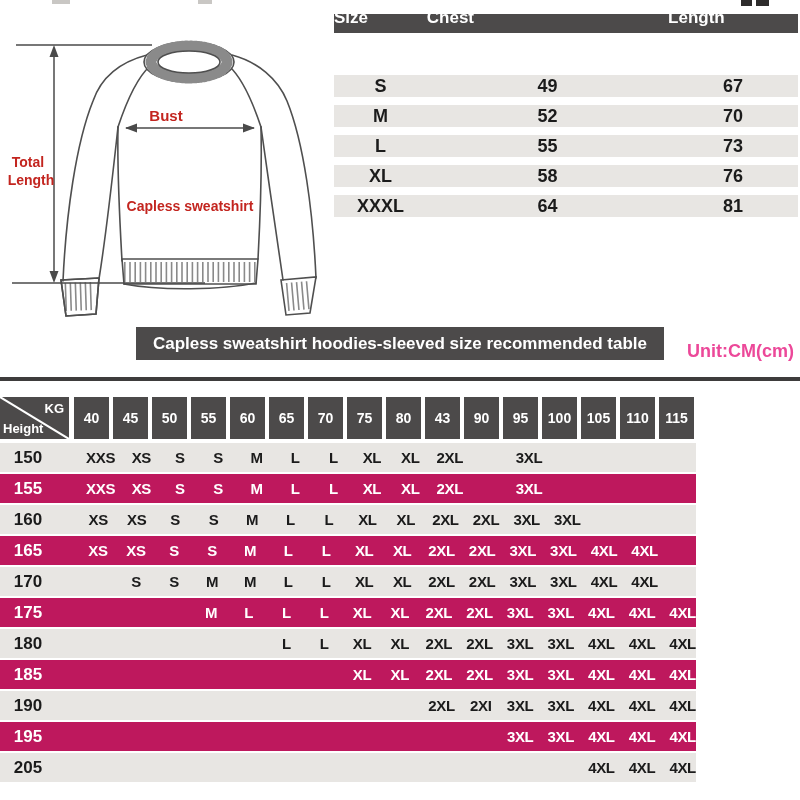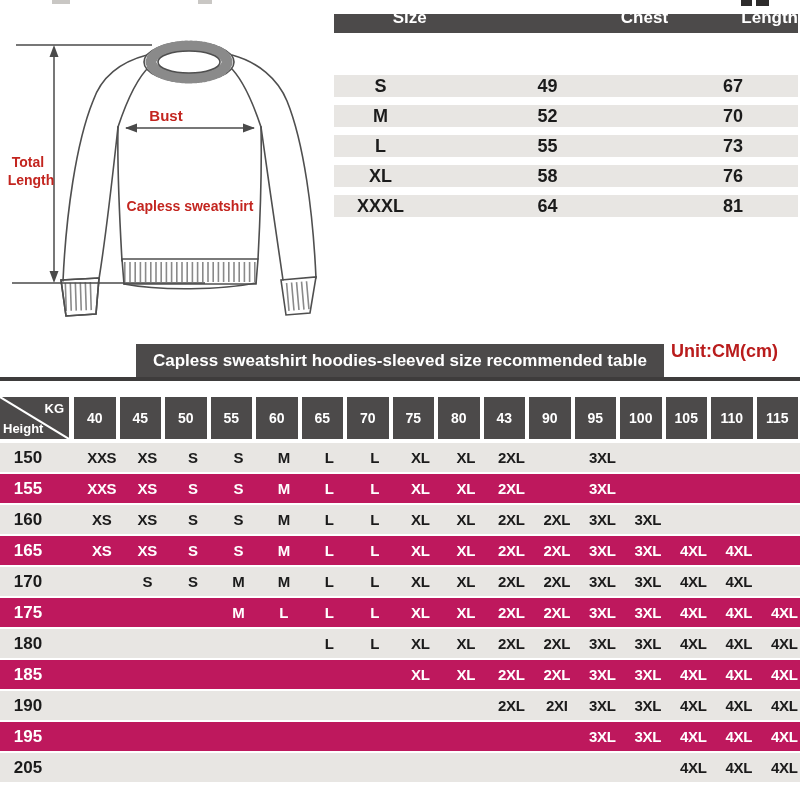--- a/index.html
+++ b/index.html
@@ -11,36 +11,36 @@
   .a3{left:741px;top:0;width:11px;height:6px;background:#2e2c2c;}
   .a4{left:756px;top:0;width:13px;height:6px;background:#2e2c2c;}
 
   
   #diagram{position:absolute;left:0;top:0;}
 
   
   #size-table{position:absolute;left:334px;top:14px;width:464px;}
   .st-header{height:19px;overflow:hidden;background:#4c4a4a;display:grid;
              grid-template-columns:20% 52% 28%;}
-  .st-header .st-col{text-align:right;text-decoration:underline;}
+  .st-header .st-col{text-align:left;text-decoration:underline;}
   .st-header .st-col span{display:inline-block;color:#fff;font-weight:bold;font-size:17px;
              line-height:19px;transform:translateY(-6px);}
   .st-body{margin-top:42px;}
   .st-row{height:22px;background:#e8e6e3;margin-bottom:8px;display:grid;
           grid-template-columns:20% 52% 28%;}
   .st-row .st-col{text-align:center;font-weight:bold;font-size:18px;line-height:22px;color:#1b1b1b;}
 
   
-  #banner{position:absolute;left:136px;top:344px;width:528px;height:33px;background:#4c4a4a;
+  #banner{position:absolute;left:136px;top:327px;width:528px;height:33px;background:#4c4a4a;
           color:#fff;font-weight:bold;font-size:17px;line-height:33px;text-align:center;}
-  #unit{position:absolute;left:671px;top:341px;font-size:18px;font-weight:bold;color:#b91c1c;}
+  #unit{position:absolute;left:687px;top:341px;font-size:18px;font-weight:bold;color:#ec4899;}
   #divider{position:absolute;left:0;top:377px;width:800px;height:4px;background:#3e3c3c;}
 
   
-  #matrix{position:absolute;left:0;top:397px;width:800px;}
+  #matrix{position:absolute;left:0;top:397px;width:696px;}
   .mx-header{display:grid;grid-template-columns:72px repeat(16,1fr);height:42px;}
   .mx-corner{position:relative;background:#4c4a4a;margin-right:3px;height:42px;}
   .mx-corner svg{position:absolute;left:0;top:0;width:100%;height:100%;}
   .mx-corner .kg{position:absolute;top:4px;right:5px;color:#fff;font-size:13px;font-weight:bold;}
   .mx-corner .hgt{position:absolute;bottom:3px;left:3px;color:#fff;font-size:13px;font-weight:bold;}
   .mx-hbox{height:42px;line-height:42px;margin:0 2px;background:#4c4a4a;color:#fff;
            font-weight:bold;font-size:14px;text-align:center;}
   .mx-body{margin-top:4px;}
   .mx-row{display:grid;grid-template-columns:72px repeat(16,1fr);height:29px;line-height:29px;
           margin-bottom:2px;gap:14px;}

